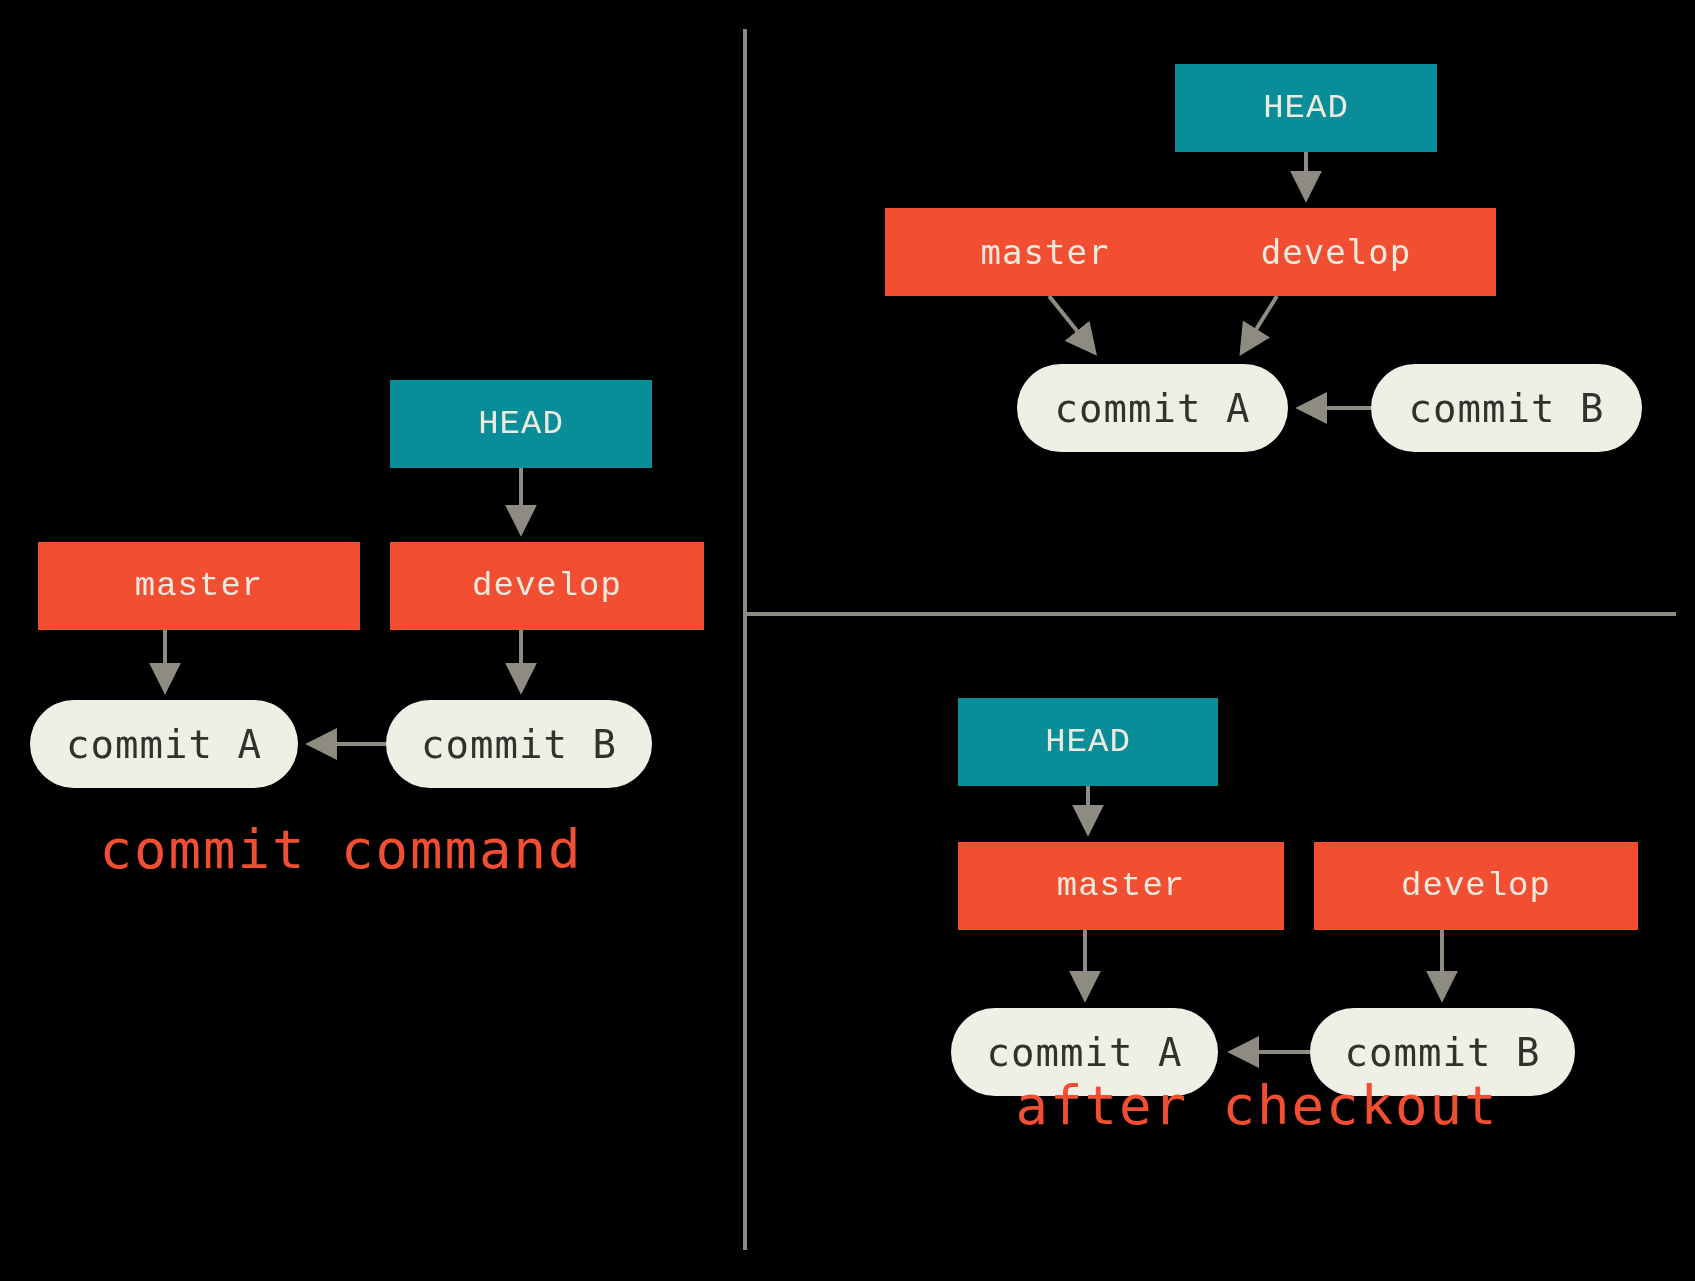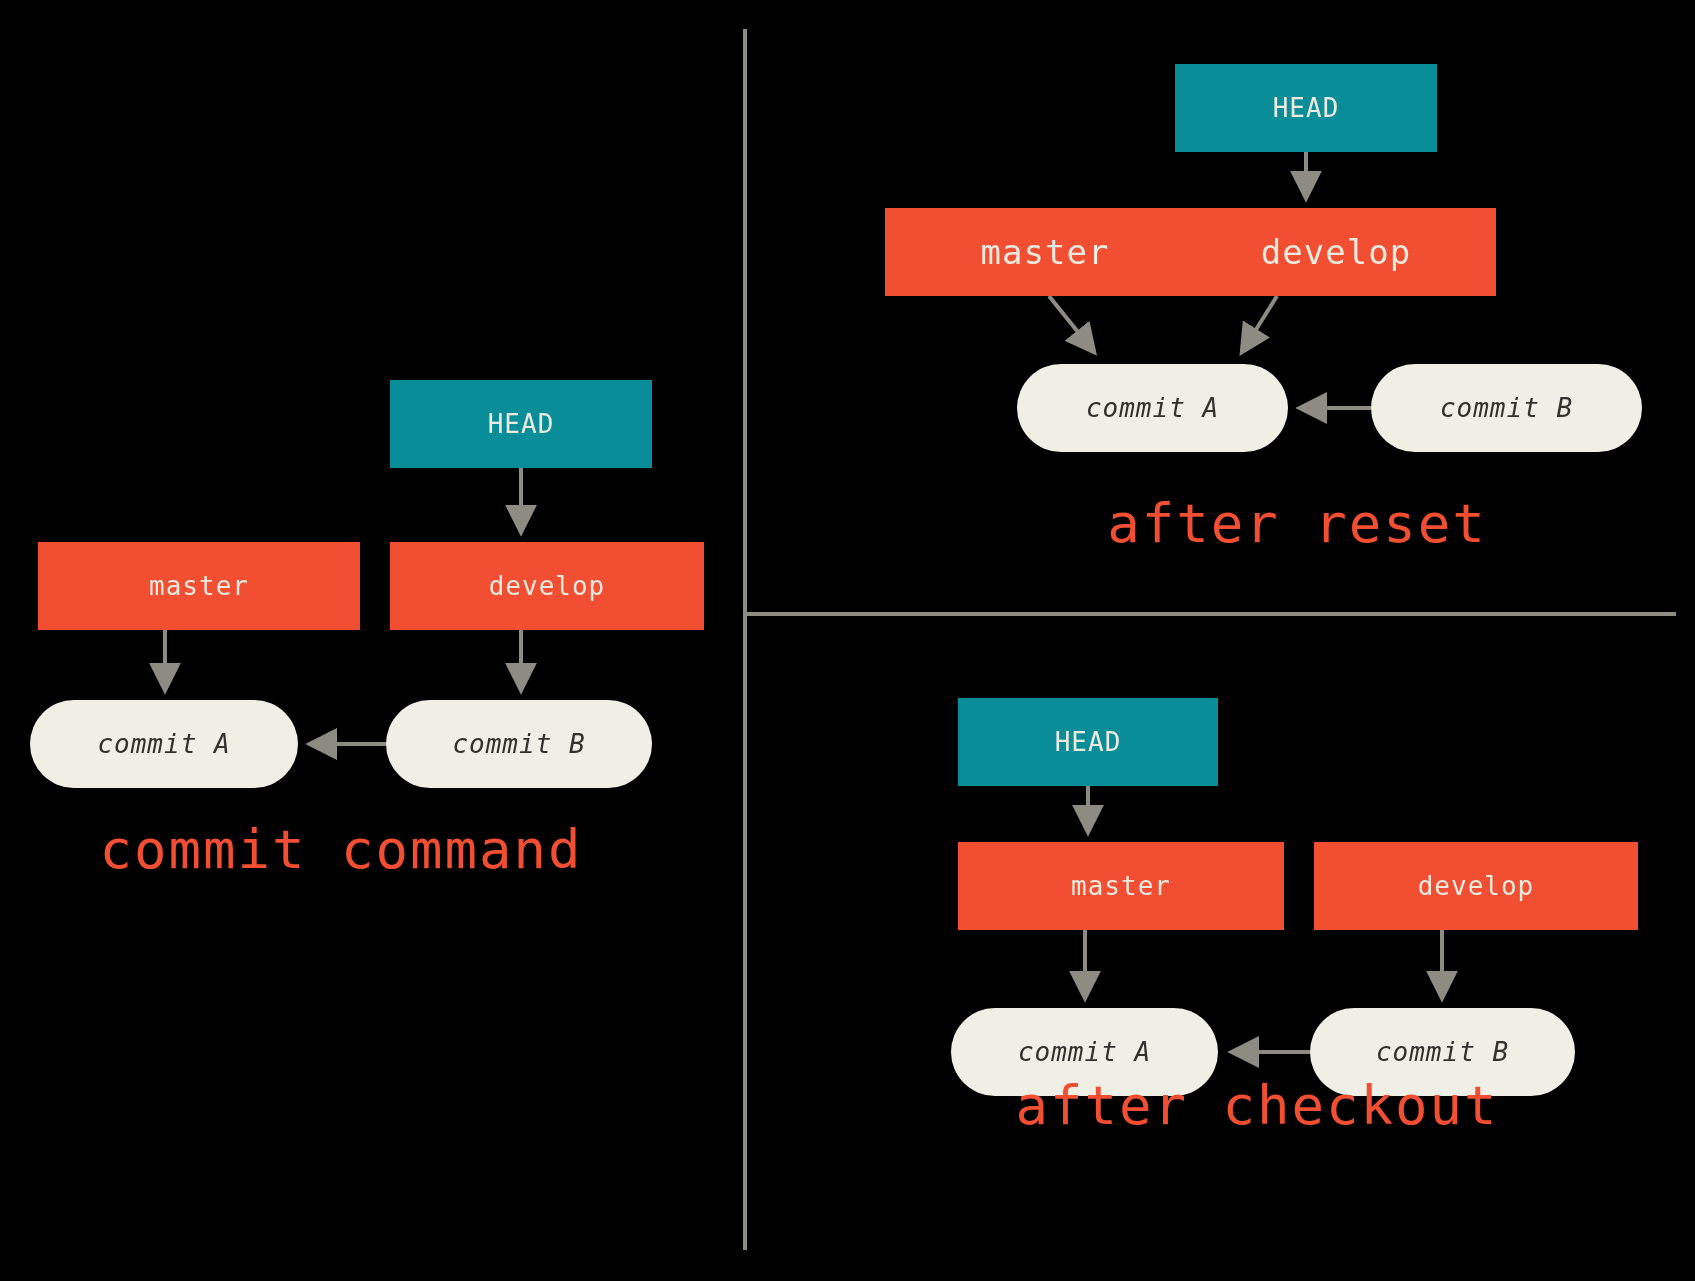--- a/index.html
+++ b/index.html
@@ -4,28 +4,28 @@
 <style>
   html,body{margin:0;padding:0;background:#000;}
   #canvas{
     position:relative;width:1695px;height:1281px;overflow:hidden;
     background:var(--c-background,#000);
     font-family:"DejaVu Sans Mono","Liberation Mono",monospace;
   }
   .panel{position:absolute;inset:0;}
   .box{
     position:absolute;display:flex;align-items:center;justify-content:center;
-    font-size:26px;letter-spacing:1px;color:var(--c-box-text,#eceadf);
+    font-size:34px;letter-spacing:1px;color:var(--c-box-text,#eceadf);font-family:Liberation Mono, monospace;
   }
   .head{background:var(--c-head-box,#098e99);}
   .branch{background:var(--c-branch-box,#f14e32);}
   .pill{
     position:absolute;display:flex;align-items:center;justify-content:center;
     background:var(--c-commit-pill,#f0efe6);border-radius:44px;
-    font-size:26px;letter-spacing:1px;color:var(--c-commit-text,#32312c);font-style:italic;
+    font-size:39px;letter-spacing:1px;color:var(--c-commit-text,#32312c);
   }
   .combo-label{
     position:absolute;display:flex;align-items:center;justify-content:center;
     font-size:34px;letter-spacing:1px;color:var(--c-box-text,#eceadf);height:88px;
   }
   .caption{
     position:absolute;text-align:center;
     font-size:54px;letter-spacing:2px;
     color:var(--c-caption-text,#f14e32);line-height:60px;
   }
@@ -99,21 +99,20 @@
     <div class="caption p1-cap">commit command</div>
   </div>
 
   <div class="panel">
     <div class="box head p2-head">HEAD</div>
     <div class="box branch p2-combo"></div>
     <div class="combo-label p2-master">master</div>
     <div class="combo-label p2-develop">develop</div>
     <div class="pill p2-ca">commit A</div>
     <div class="pill p2-cb">commit B</div>
-    <div class="caption p2-cap">after reset</div>
   </div>
 
   <div class="panel">
     <div class="box head p3-head">HEAD</div>
     <div class="box branch p3-master">master</div>
     <div class="box branch p3-develop">develop</div>
     <div class="pill p3-ca">commit A</div>
     <div class="pill p3-cb">commit B</div>
     <div class="caption p3-cap">after checkout</div>
   </div>

